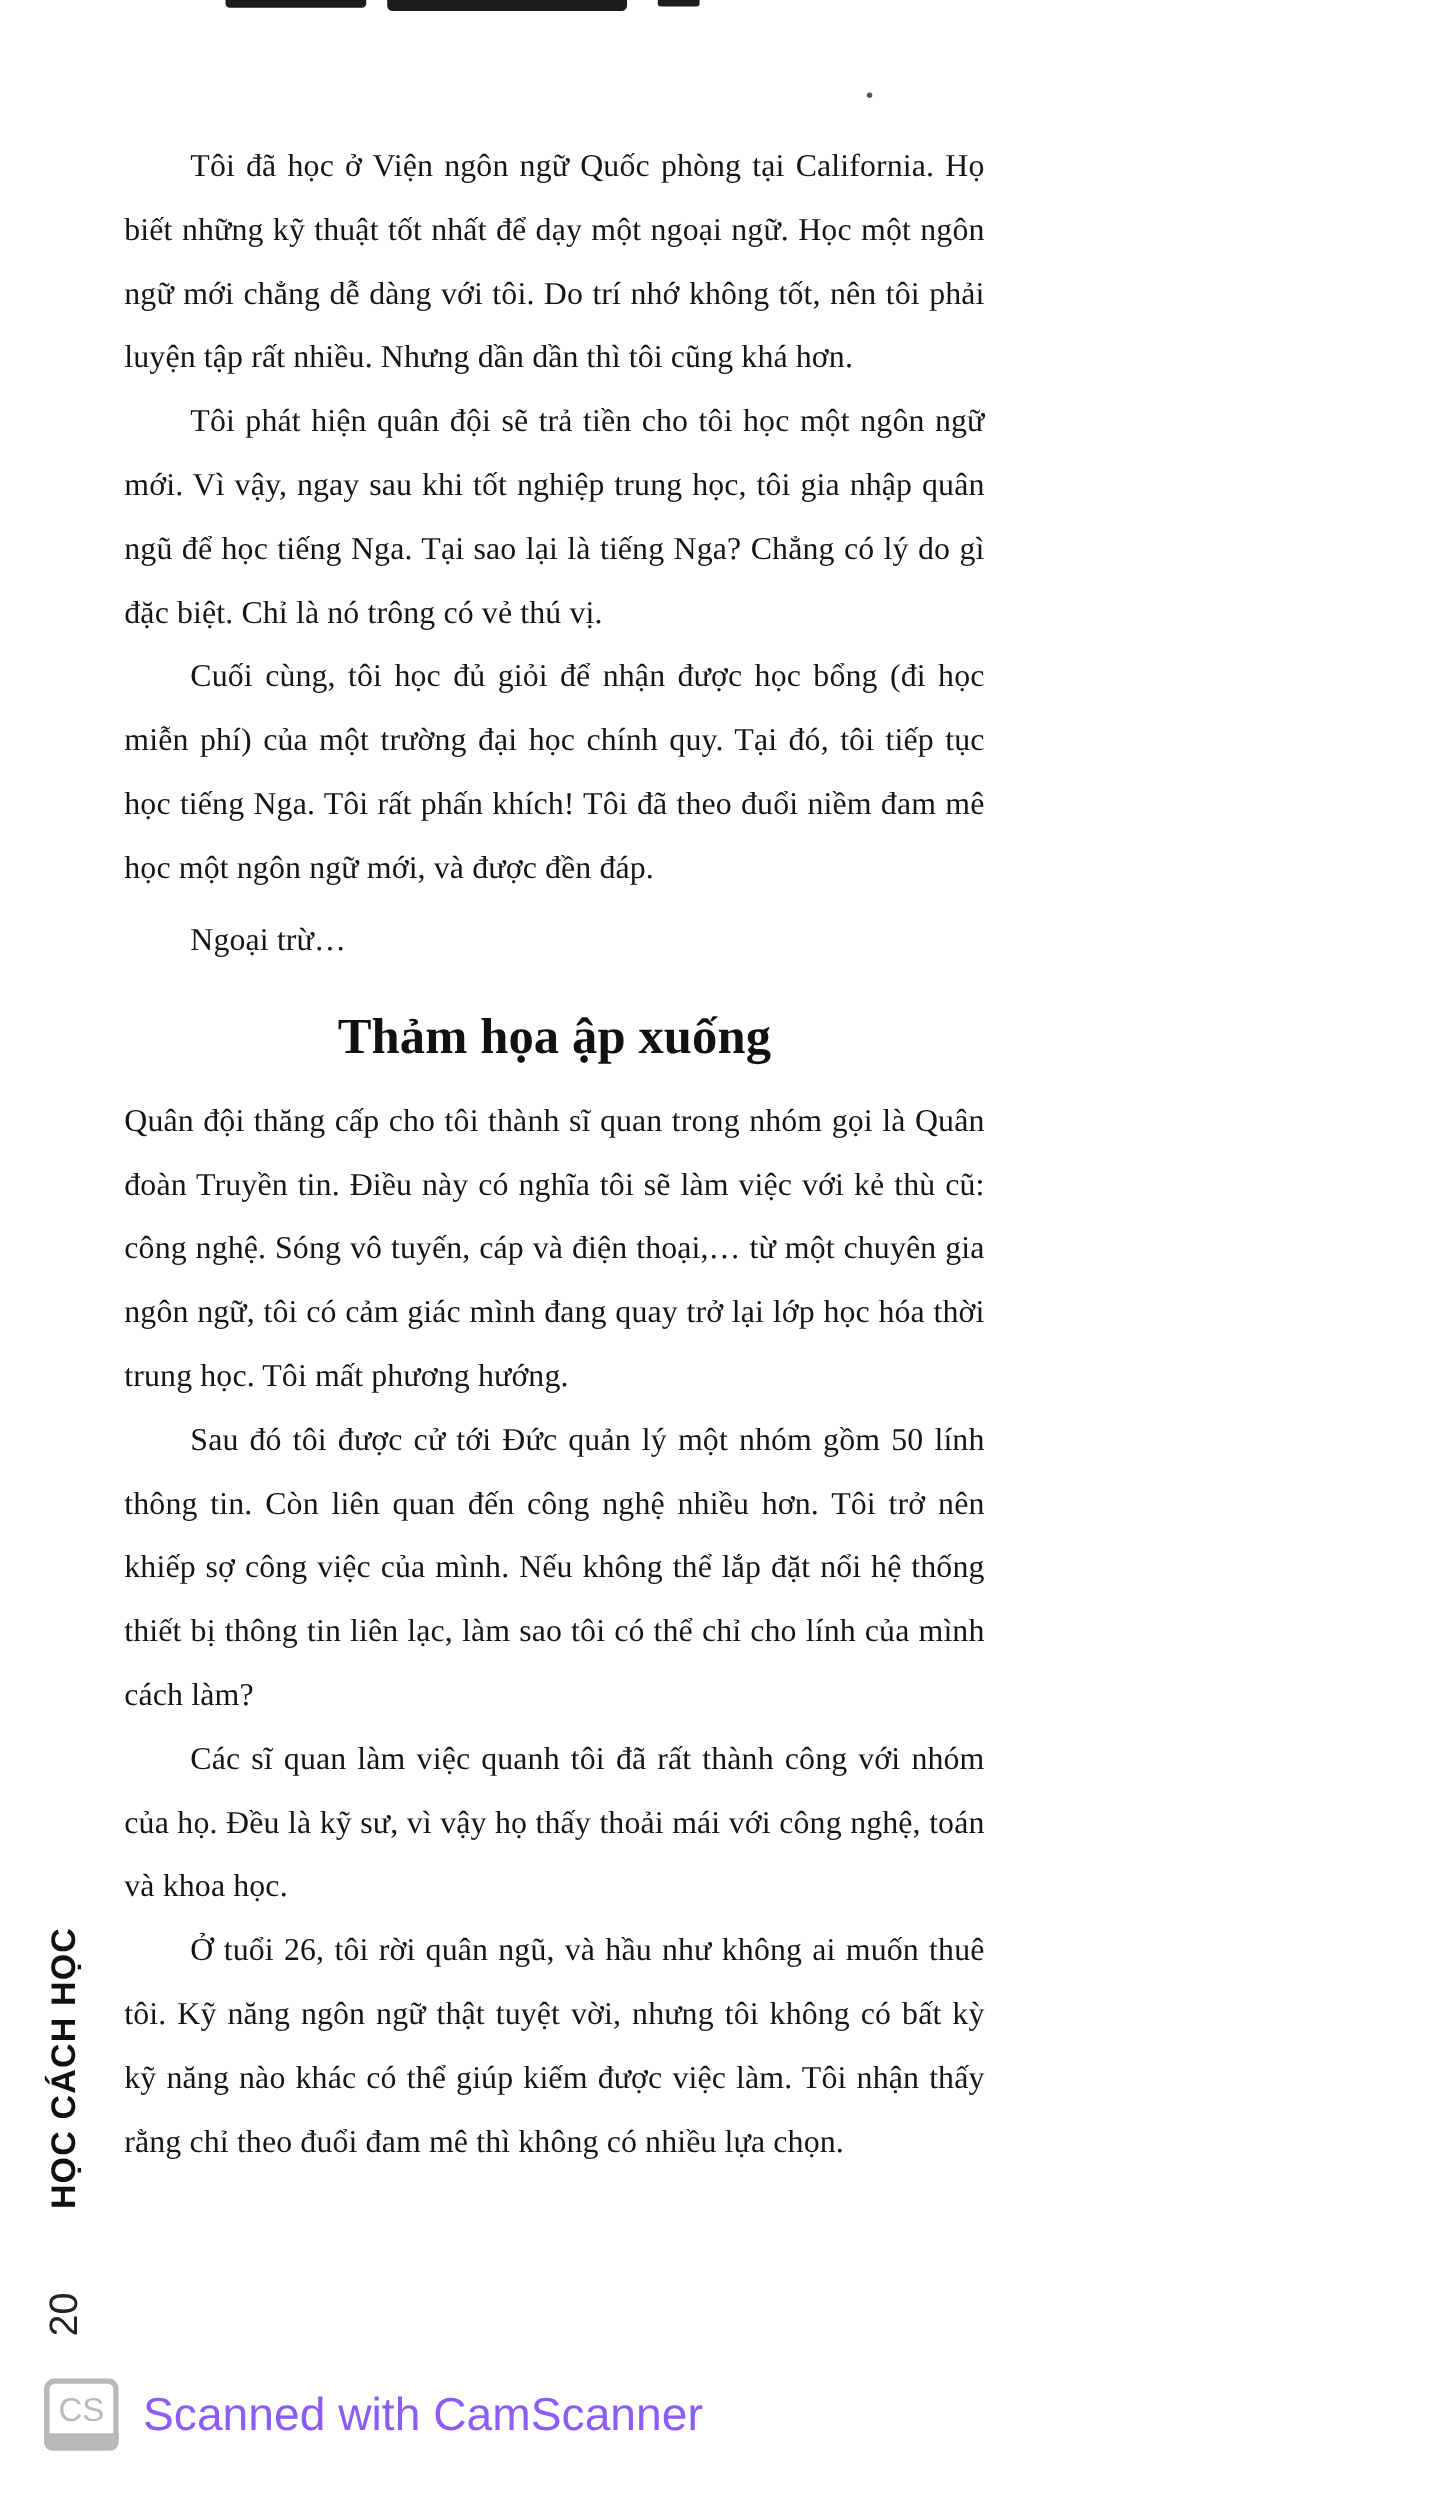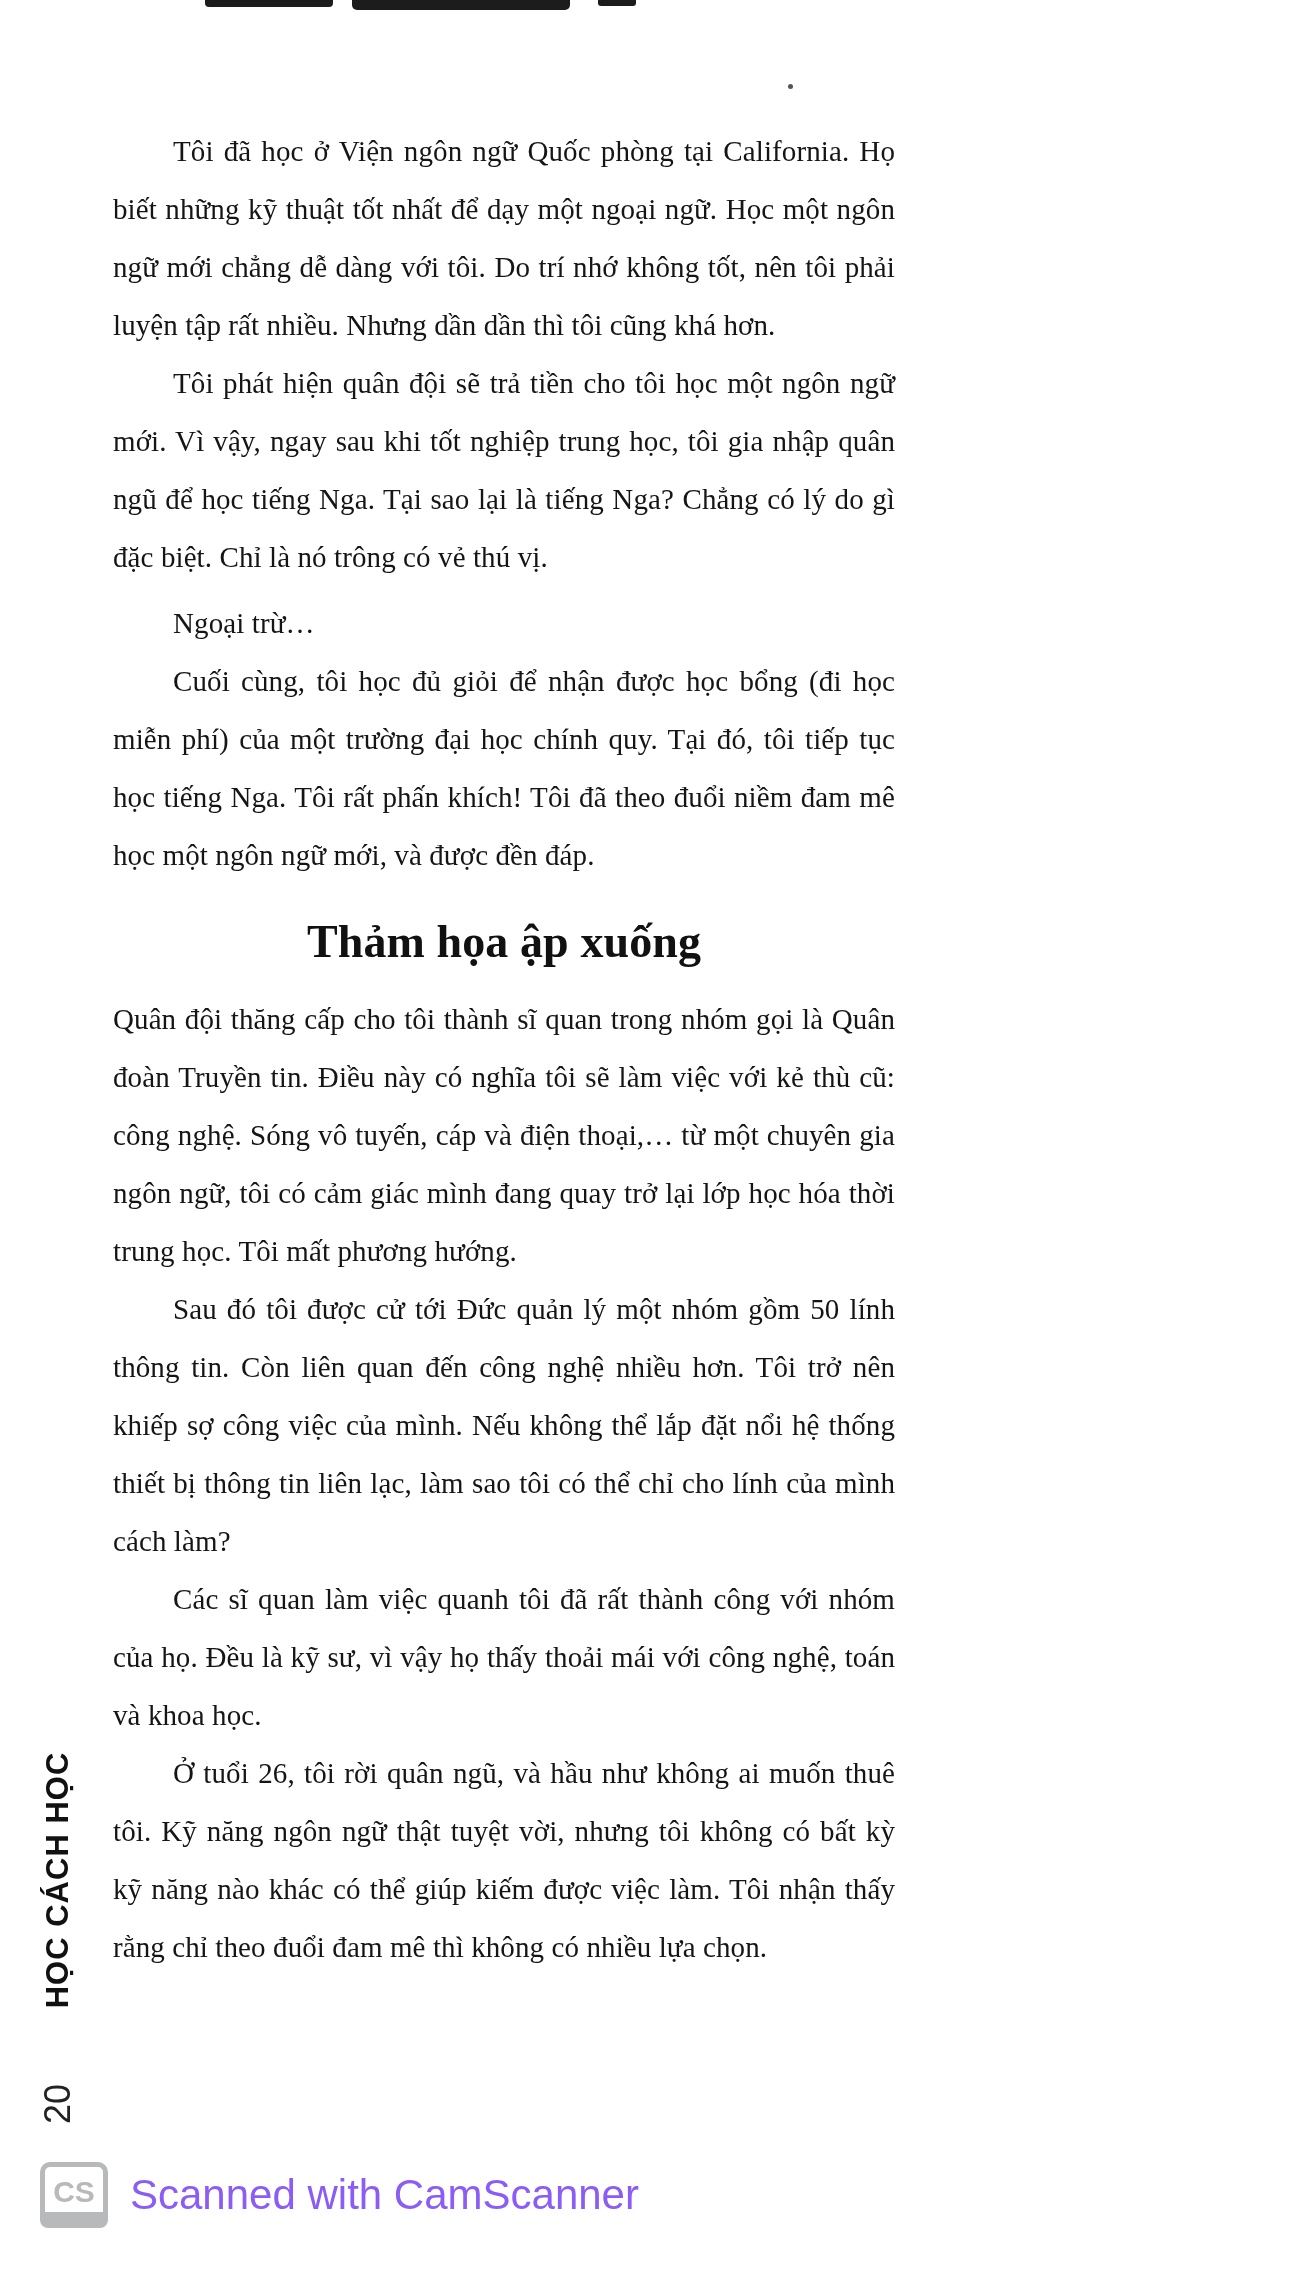--- a/index.html
+++ b/index.html
@@ -107,21 +107,21 @@
     width: 68px; height: 54px;
     border: 5px solid #b7b9bb;
     border-bottom: none;
     border-radius: 10px 10px 0 0;
     display: flex;
     align-items: center;
     justify-content: center;
   }
   .cs-letters {
     font-family: "Liberation Sans", sans-serif;
-    font-weight: bold;
+    font-weight: normal;
     font-size: 30px;
     color: #b7b9bb;
     letter-spacing: 0;
   }
   .cs-bar {
     position: absolute;
     left: 0; bottom: 0;
     width: 68px; height: 16px;
     background: #b7b9bb;
     border-radius: 0 0 8px 8px;
@@ -139,22 +139,22 @@
 <div class="page">
 
   <div class="artifact a1"></div>
   <div class="artifact a2"></div>
   <div class="artifact a3"></div>
   <div class="artifact dot"></div>
 
   <main class="text-block">
     <p class="para indent">Tôi đã học ở Viện ngôn ngữ Quốc phòng tại California. Họ biết những kỹ thuật tốt nhất để dạy một ngoại ngữ. Học một ngôn ngữ mới chẳng dễ dàng với tôi. Do trí nhớ không tốt, nên tôi phải luyện tập rất nhiều. Nhưng dần dần thì tôi cũng khá hơn.</p>
     <p class="para indent">Tôi phát hiện quân đội sẽ trả tiền cho tôi học một ngôn ngữ mới. Vì vậy, ngay sau khi tốt nghiệp trung học, tôi gia nhập quân ngũ để học tiếng Nga. Tại sao lại là tiếng Nga? Chẳng có lý do gì đặc biệt. Chỉ là nó trông có vẻ thú vị.</p>
+    <p class="para indent">Cuối cùng, tôi học đủ giỏi để nhận được học bổng (đi học miễn phí) của một trường đại học chính quy. Tại đó, tôi tiếp tục học tiếng Nga. Tôi rất phấn khích! Tôi đã theo đuổi niềm đam mê học một ngôn ngữ mới, và được đền đáp.</p>
     <p class="para indent gap-above">Ngoại trừ…</p>
-    <p class="para indent">Cuối cùng, tôi học đủ giỏi để nhận được học bổng (đi học miễn phí) của một trường đại học chính quy. Tại đó, tôi tiếp tục học tiếng Nga. Tôi rất phấn khích! Tôi đã theo đuổi niềm đam mê học một ngôn ngữ mới, và được đền đáp.</p>
 
     <h2 class="heading">Thảm họa ập xuống</h2>
 
     <p class="para no-indent">Quân đội thăng cấp cho tôi thành sĩ quan trong nhóm gọi là Quân đoàn Truyền tin. Điều này có nghĩa tôi sẽ làm việc với kẻ thù cũ: công nghệ. Sóng vô tuyến, cáp và điện thoại,… từ một chuyên gia ngôn ngữ, tôi có cảm giác mình đang quay trở lại lớp học hóa thời trung học. Tôi mất phương hướng.</p>
     <p class="para indent">Sau đó tôi được cử tới Đức quản lý một nhóm gồm 50 lính thông tin. Còn liên quan đến công nghệ nhiều hơn. Tôi trở nên khiếp sợ công việc của mình. Nếu không thể lắp đặt nổi hệ thống thiết bị thông tin liên lạc, làm sao tôi có thể chỉ cho lính của mình cách làm?</p>
     <p class="para indent">Các sĩ quan làm việc quanh tôi đã rất thành công với nhóm của họ. Đều là kỹ sư, vì vậy họ thấy thoải mái với công nghệ, toán và khoa học.</p>
     <p class="para indent">Ở tuổi 26, tôi rời quân ngũ, và hầu như không ai muốn thuê tôi. Kỹ năng ngôn ngữ thật tuyệt vời, nhưng tôi không có bất kỳ kỹ năng nào khác có thể giúp kiếm được việc làm. Tôi nhận thấy rằng chỉ theo đuổi đam mê thì không có nhiều lựa chọn.</p>
   </main>
 
   <div class="sidebar-title-wrap">

